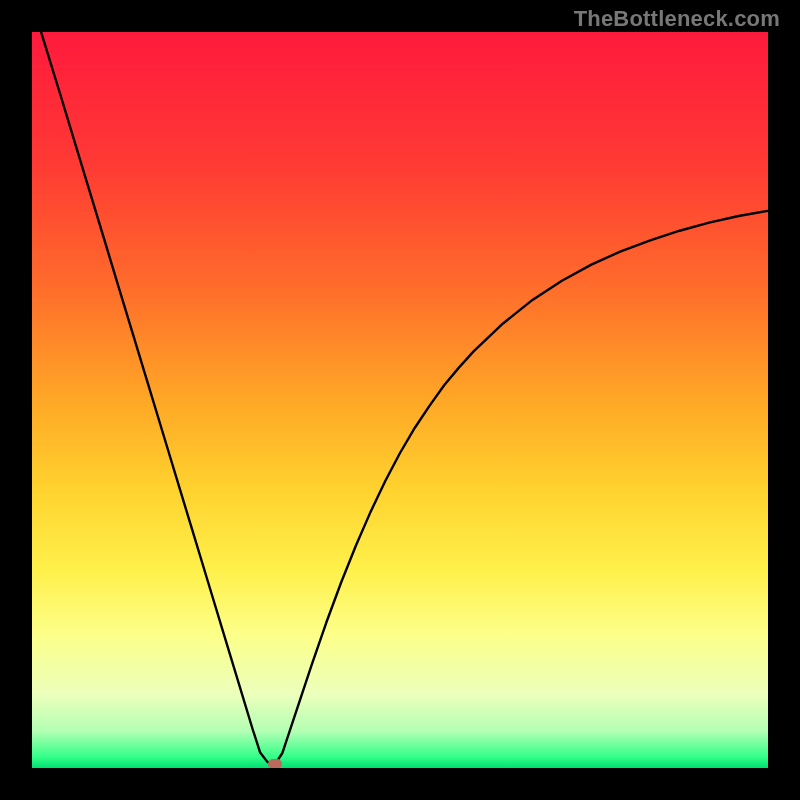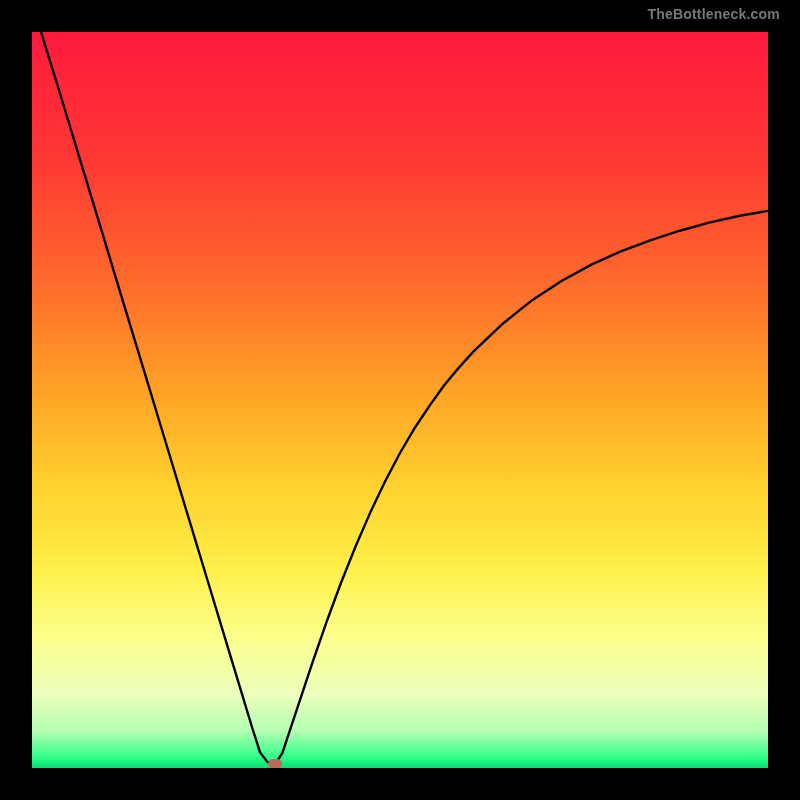--- a/index.html
+++ b/index.html
@@ -34,21 +34,21 @@
     inset: 0;
     width: 736px;
     height: 736px;
     display: block;
   }
   .watermark {
     position: absolute;
     top: 6px;
     right: 20px;
     color: #777;
-    font-size: 14px;
+    font-size: 22px;
     font-weight: 600;
     letter-spacing: 0.2px;
     user-select: none;
   }
   .marker {
     position: absolute;
     width: 14px;
     height: 10px;
     border-radius: 5px;
     transform: translate(-50%, -50%);

